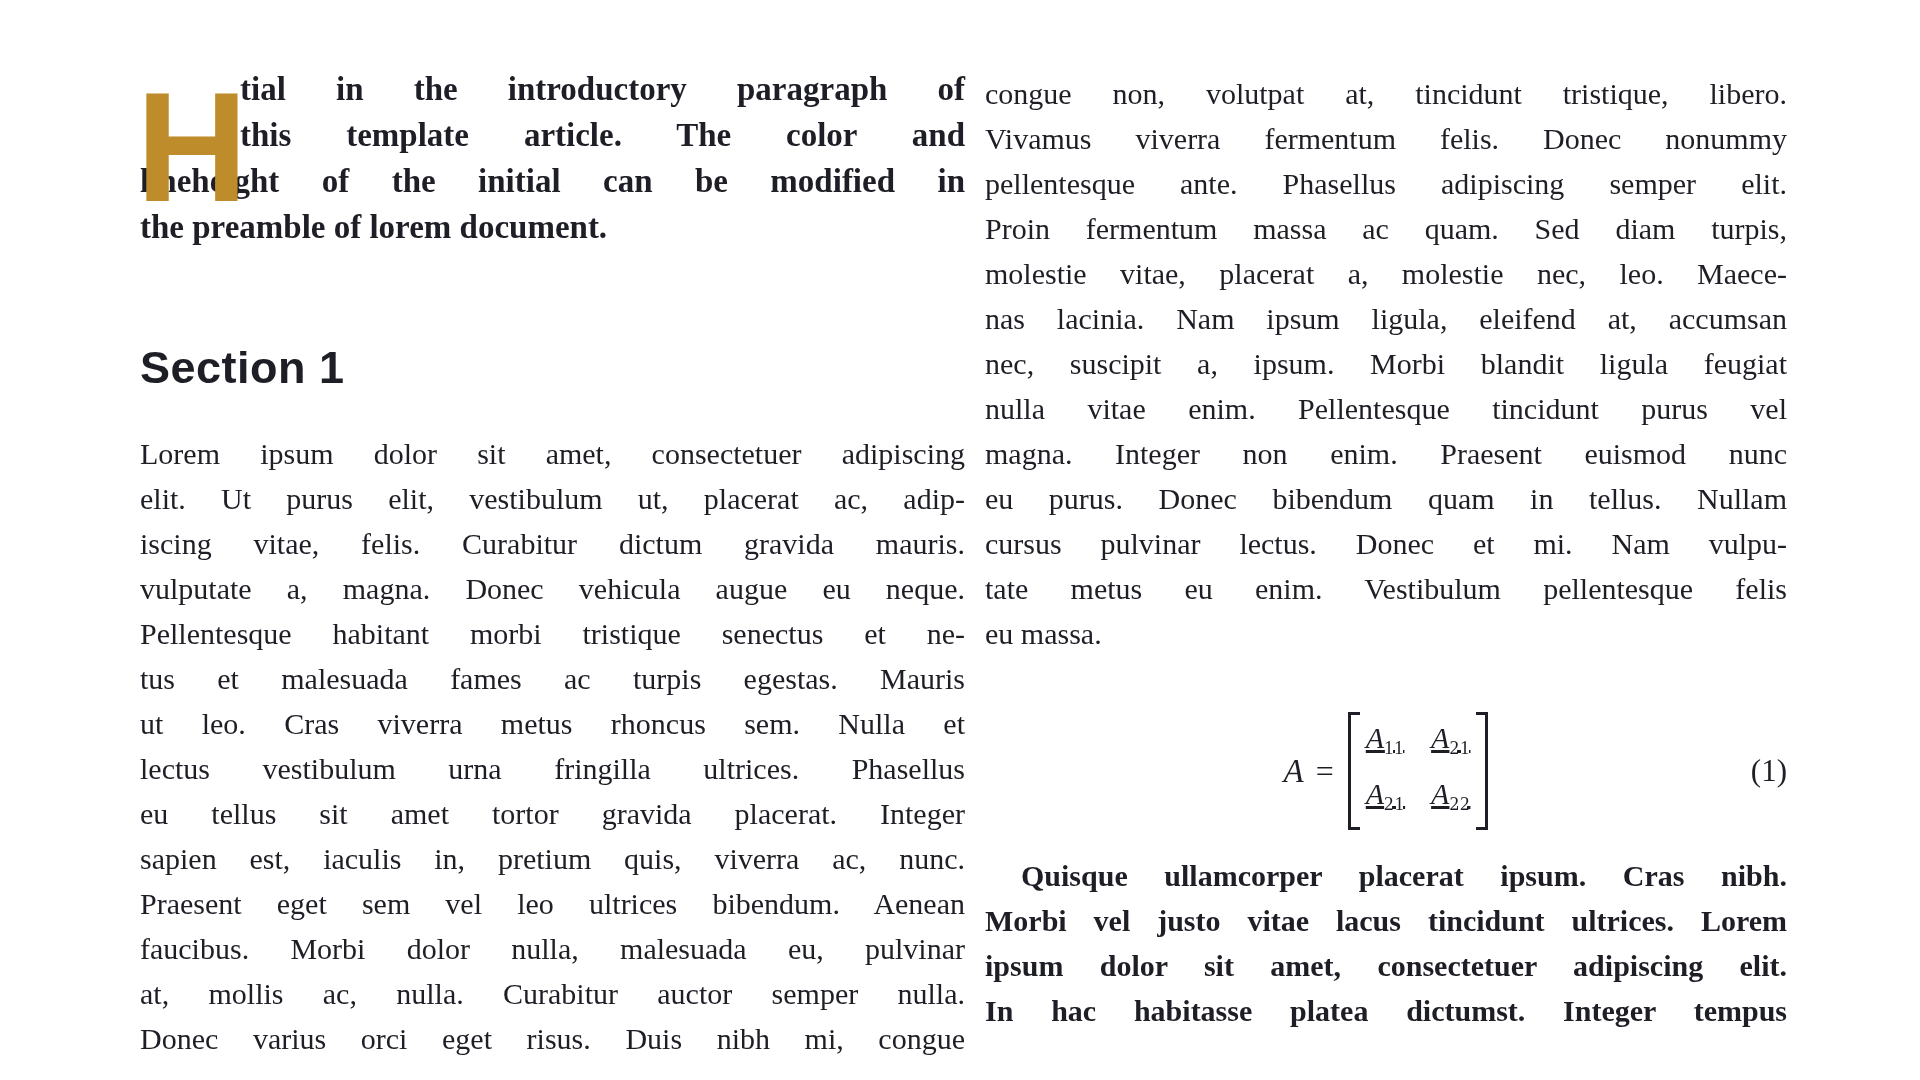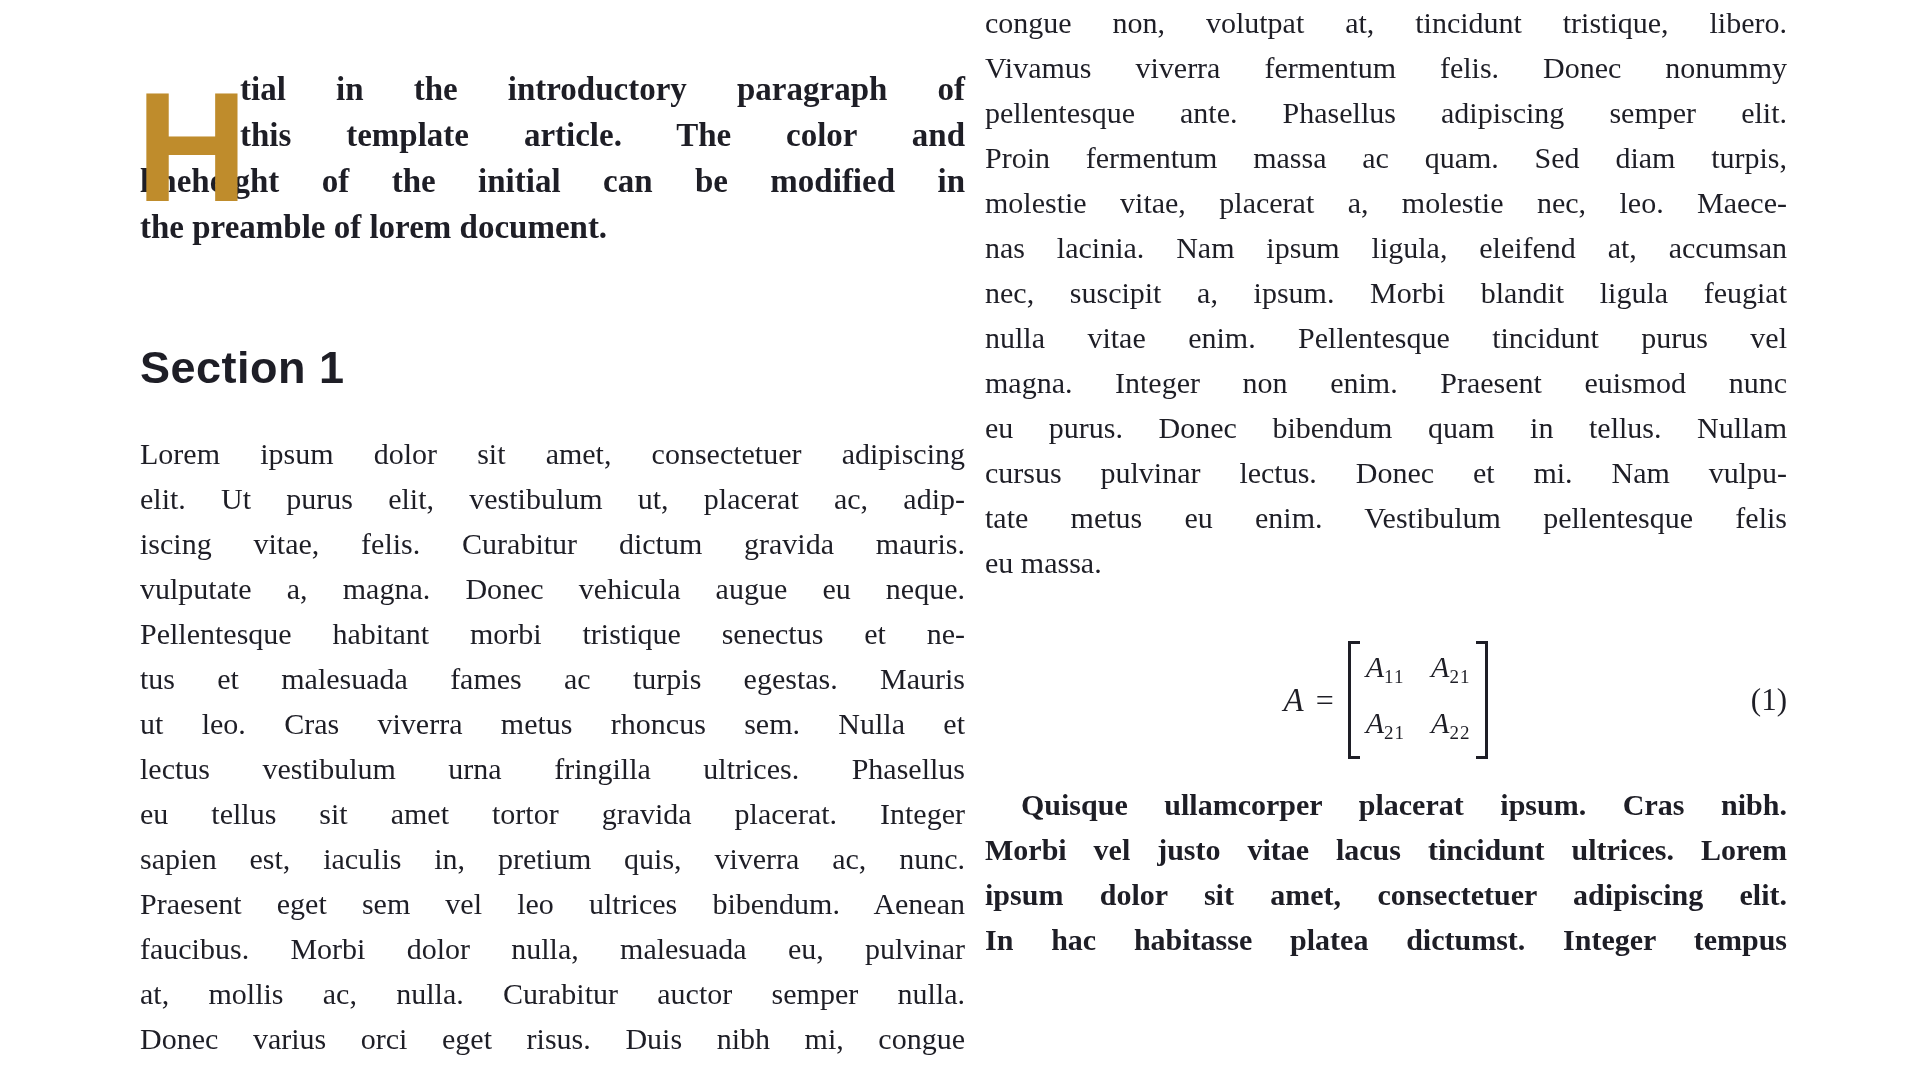--- a/index.html
+++ b/index.html
@@ -59,21 +59,21 @@
     margin-top: 96px;
     height: 44px;
     line-height: 44px;
     font-family: "Liberation Sans", sans-serif;
     font-weight: bold;
     font-size: 45px;
     letter-spacing: 0.5px;
   }
 
   .para-1 { margin-top: 41px; }
-  .rcol-para-1 { }
+  .rcol-para-1 { margin-top: 71px; }
 
   
   .equation {
     position: relative;
     height: 110px;
     margin-top: 60px;
     display: flex;
     justify-content: center;
     align-items: center;
   }
@@ -88,20 +88,21 @@
   }
   .matrix { display: flex; align-items: stretch; }
   .bracket { width: 12px; }
   .bracket-left  { border: 3px solid #1e1e26; border-right: none; }
   .bracket-right { border: 3px solid #1e1e26; border-left: none; }
   .matrix-grid {
     display: grid;
     grid-template-columns: auto auto;
     column-gap: 26px;
     padding: 3px 6px;
+    text-decoration: underline;
   }
   .matrix-cell {
     font-style: italic;
     font-size: 30px;
     line-height: 46px;
   }
   .matrix-cell sub {
     font-style: normal;
     font-size: 19px;
     vertical-align: -6px;

